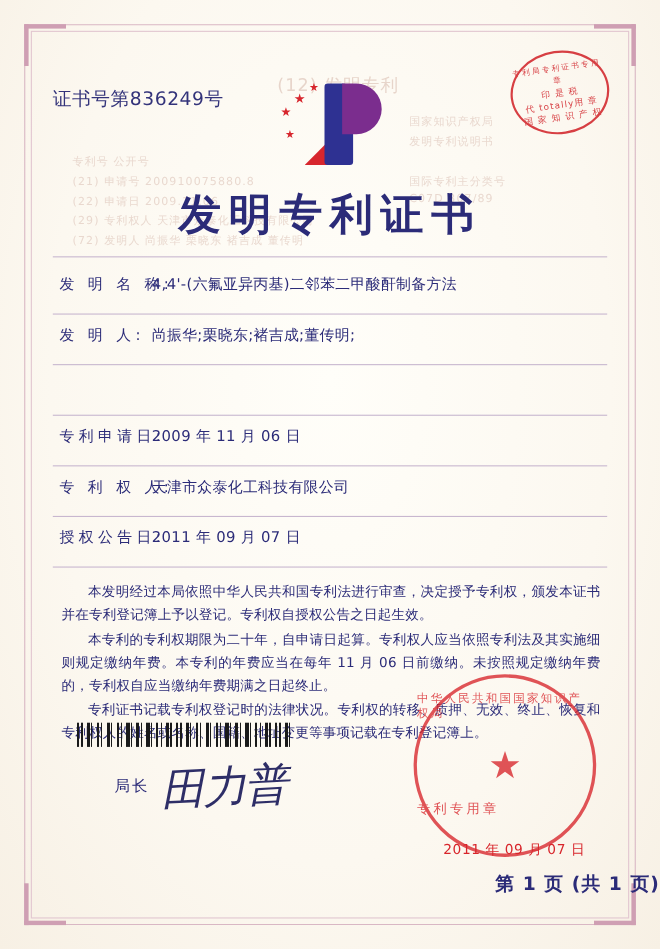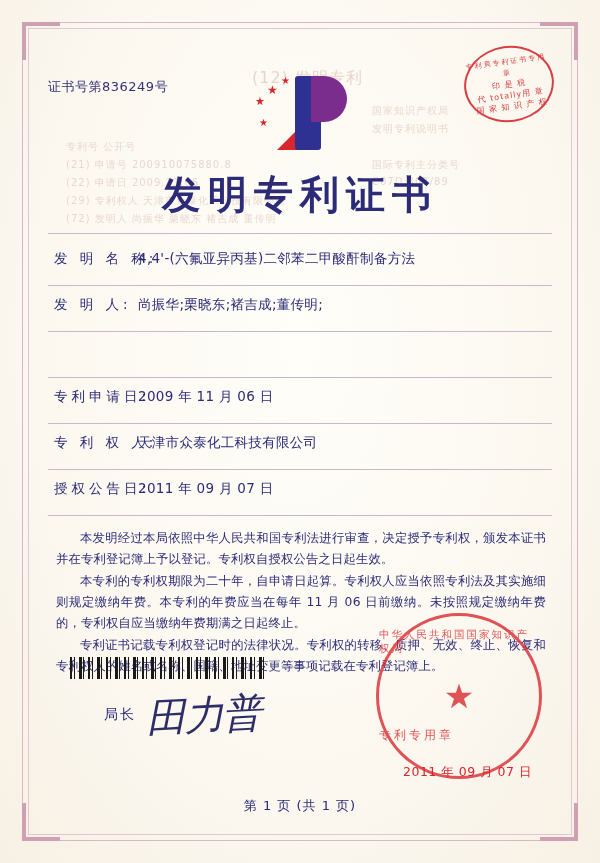--- a/index.html
+++ b/index.html
@@ -46,21 +46,21 @@
     letter-spacing:1px;
     white-space:nowrap;
     opacity:.85;
     font-family:"DejaVu Sans",sans-serif;
   }
   .ghost.big{font-size:16px;color:#e4cfc4;}
 
   .serial{
     position:absolute;
     left:48px;top:78px;
-    font-size:13px;
+    font-size:17px;
     color:#33337a;
     letter-spacing:.5px;
   }
 
   
   .seal-top{
     position:absolute;
     right:46px;top:46px;
     width:86px;height:72px;
     border:2.4px solid #d2262c;
@@ -238,24 +238,25 @@
     position:absolute;
     right:68px;bottom:82px;
     font-size:12.5px;
     color:#d8252b;
     letter-spacing:.5px;
   }
 
   .page-no{
     position:absolute;
     left:0;right:0;bottom:48px;
-    text-align:center;
-    font-size:13px;
+    text-align:right;
+    font-size:17px;
     color:#2b2b78;
     letter-spacing:1px;
+    font-weight:bold;
   }
 </style>
 </head>
 <body>
 
 <div class="page">
 
   <div class="border-outer"></div>
   <div class="border-inner"></div>
   <div class="corner tl"></div>

